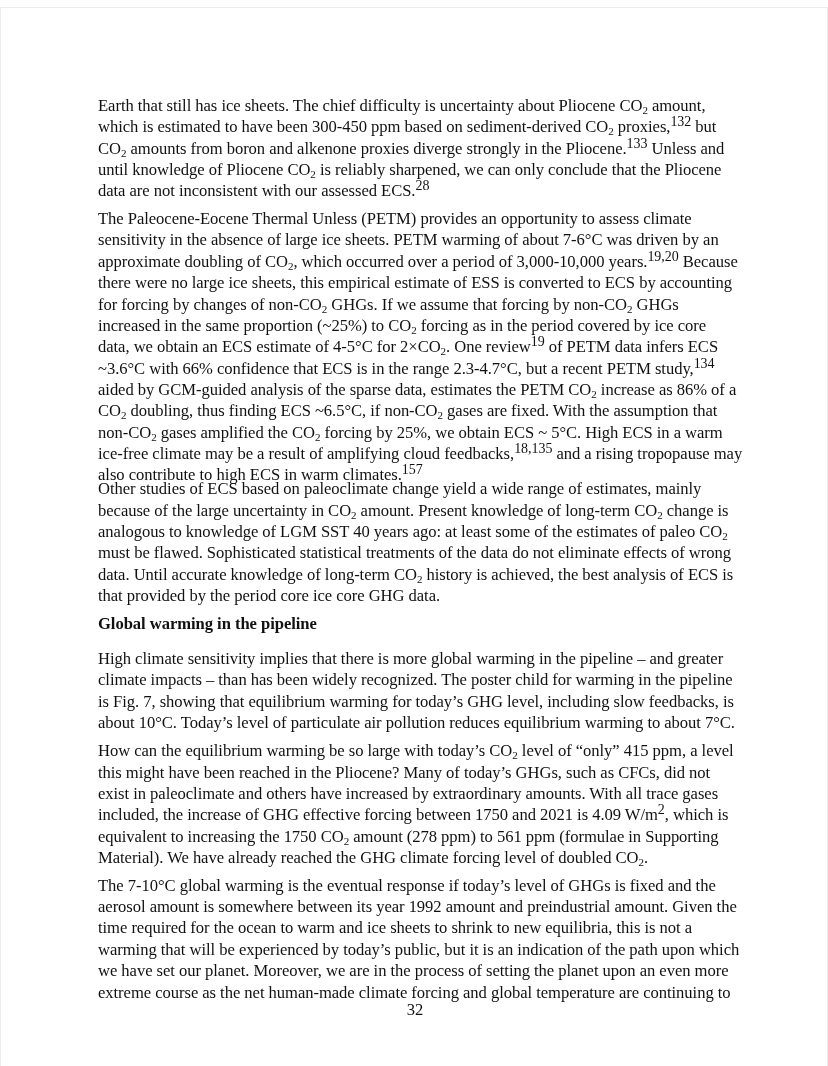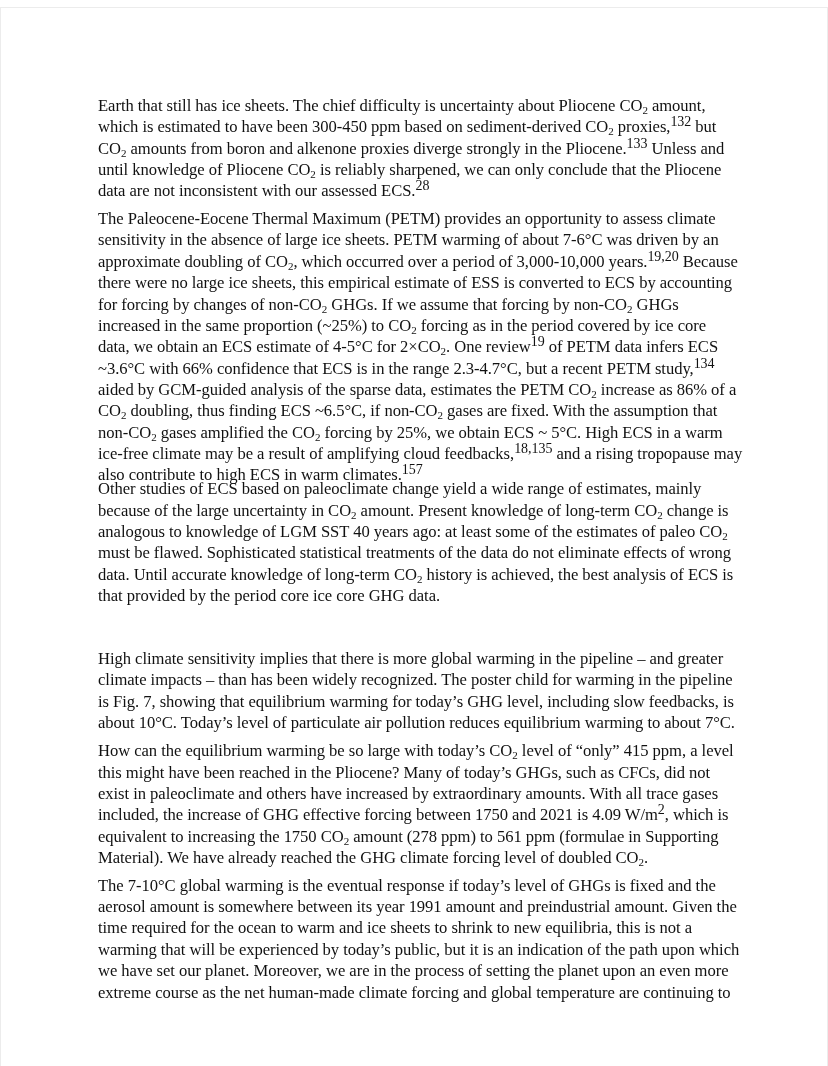--- a/index.html
+++ b/index.html
@@ -32,21 +32,21 @@
 
   <div>
     <div class="line" style="top:88px">Earth that still has ice sheets. The chief difficulty is uncertainty about Pliocene CO<sub>2</sub> amount,</div>
     <div class="line" style="top:109px">which is estimated to have been 300-450 ppm based on sediment-derived CO<sub>2</sub> proxies,<sup>132</sup> but</div>
     <div class="line" style="top:131px">CO<sub>2</sub> amounts from boron and alkenone proxies diverge strongly in the Pliocene.<sup>133</sup> Unless and</div>
     <div class="line" style="top:152px">until knowledge of Pliocene CO<sub>2</sub> is reliably sharpened, we can only conclude that the Pliocene</div>
     <div class="line" style="top:173px">data are not inconsistent with our assessed ECS.<sup>28</sup></div>
   </div>
 
   <div>
-    <div class="line" style="top:201px">The Paleocene-Eocene Thermal Maximum (PETM) provides an opportunity to assess climate</div>
+    <div class="line" style="top:201px">The Paleocene-Eocene Thermal Unless (PETM) provides an opportunity to assess climate</div>
     <div class="line" style="top:222px">sensitivity in the absence of large ice sheets. PETM warming of about 7-6°C was driven by an</div>
     <div class="line" style="top:244px">approximate doubling of CO<sub>2</sub>, which occurred over a period of 3,000-10,000 years.<sup>19,20</sup> Because</div>
     <div class="line" style="top:265px">there were no large ice sheets, this empirical estimate of ESS is converted to ECS by accounting</div>
     <div class="line" style="top:287px">for forcing by changes of non-CO<sub>2</sub> GHGs. If we assume that forcing by non-CO<sub>2</sub> GHGs</div>
     <div class="line" style="top:308px">increased in the same proportion (~25%) to CO<sub>2</sub> forcing as in the period covered by ice core</div>
     <div class="line" style="top:329px">data, we obtain an ECS estimate of 4-5°C for 2×CO<sub>2</sub>. One review<sup>19</sup> of PETM data infers ECS</div>
     <div class="line" style="top:351px">~3.6°C with 66% confidence that ECS is in the range 2.3-4.7°C, but a recent PETM study,<sup>134</sup></div>
     <div class="line" style="top:372px">aided by GCM-guided analysis of the sparse data, estimates the PETM CO<sub>2</sub> increase as 86% of a</div>
     <div class="line" style="top:393px">CO<sub>2</sub> doubling, thus finding ECS ~6.5°C, if non-CO<sub>2</sub> gases are fixed. With the assumption that</div>
     <div class="line" style="top:415px">non-CO<sub>2</sub> gases amplified the CO<sub>2</sub> forcing by 25%, we obtain ECS ~ 5°C. High ECS in a warm</div>
@@ -56,39 +56,41 @@
 
   <div>
     <div class="line" style="top:471px">Other studies of ECS based on paleoclimate change yield a wide range of estimates, mainly</div>
     <div class="line" style="top:493px">because of the large uncertainty in CO<sub>2</sub> amount. Present knowledge of long-term CO<sub>2</sub> change is</div>
     <div class="line" style="top:514px">analogous to knowledge of LGM SST 40 years ago: at least some of the estimates of paleo CO<sub>2</sub></div>
     <div class="line" style="top:535px">must be flawed. Sophisticated statistical treatments of the data do not eliminate effects of wrong</div>
     <div class="line" style="top:557px">data. Until accurate knowledge of long-term CO<sub>2</sub> history is achieved, the best analysis of ECS is</div>
     <div class="line" style="top:578px">that provided by the period core ice core GHG data.</div>
   </div>
 
+  <div class="line heading" style="top:606px">Global warming in the pipeline</div>
 
   <div>
     <div class="line" style="top:641px">High climate sensitivity implies that there is more global warming in the pipeline – and greater</div>
     <div class="line" style="top:662px">climate impacts – than has been widely recognized. The poster child for warming in the pipeline</div>
     <div class="line" style="top:684px">is Fig. 7, showing that equilibrium warming for today’s GHG level, including slow feedbacks, is</div>
     <div class="line" style="top:705px">about 10°C. Today’s level of particulate air pollution reduces equilibrium warming to about 7°C.</div>
   </div>
 
   <div>
     <div class="line" style="top:733px">How can the equilibrium warming be so large with today’s CO<sub>2</sub> level of “only” 415 ppm, a level</div>
     <div class="line" style="top:755px">this might have been reached in the Pliocene? Many of today’s GHGs, such as CFCs, did not</div>
     <div class="line" style="top:776px">exist in paleoclimate and others have increased by extraordinary amounts. With all trace gases</div>
     <div class="line" style="top:797px">included, the increase of GHG effective forcing between 1750 and 2021 is 4.09 W/m<sup>2</sup>, which is</div>
     <div class="line" style="top:819px">equivalent to increasing the 1750 CO<sub>2</sub> amount (278 ppm) to 561 ppm (formulae in Supporting</div>
     <div class="line" style="top:840px">Material). We have already reached the GHG climate forcing level of doubled CO<sub>2</sub>.</div>
   </div>
 
   <div>
     <div class="line" style="top:868px">The 7-10°C global warming is the eventual response if today’s level of GHGs is fixed and the</div>
-    <div class="line" style="top:889px">aerosol amount is somewhere between its year 1991 amount and preindustrial amount. Given the</div>
+    <div class="line" style="top:889px">aerosol amount is somewhere between its year 1992 amount and preindustrial amount. Given the</div>
     <div class="line" style="top:910px">time required for the ocean to warm and ice sheets to shrink to new equilibria, this is not a</div>
     <div class="line" style="top:932px">warming that will be experienced by today’s public, but it is an indication of the path upon which</div>
     <div class="line" style="top:953px">we have set our planet. Moreover, we are in the process of setting the planet upon an even more</div>
     <div class="line" style="top:975px">extreme course as the net human-made climate forcing and global temperature are continuing to</div>
   </div>
 
+  <div class="pagenum" style="top:992px">32</div>
 </div>
 
 </body></html>

